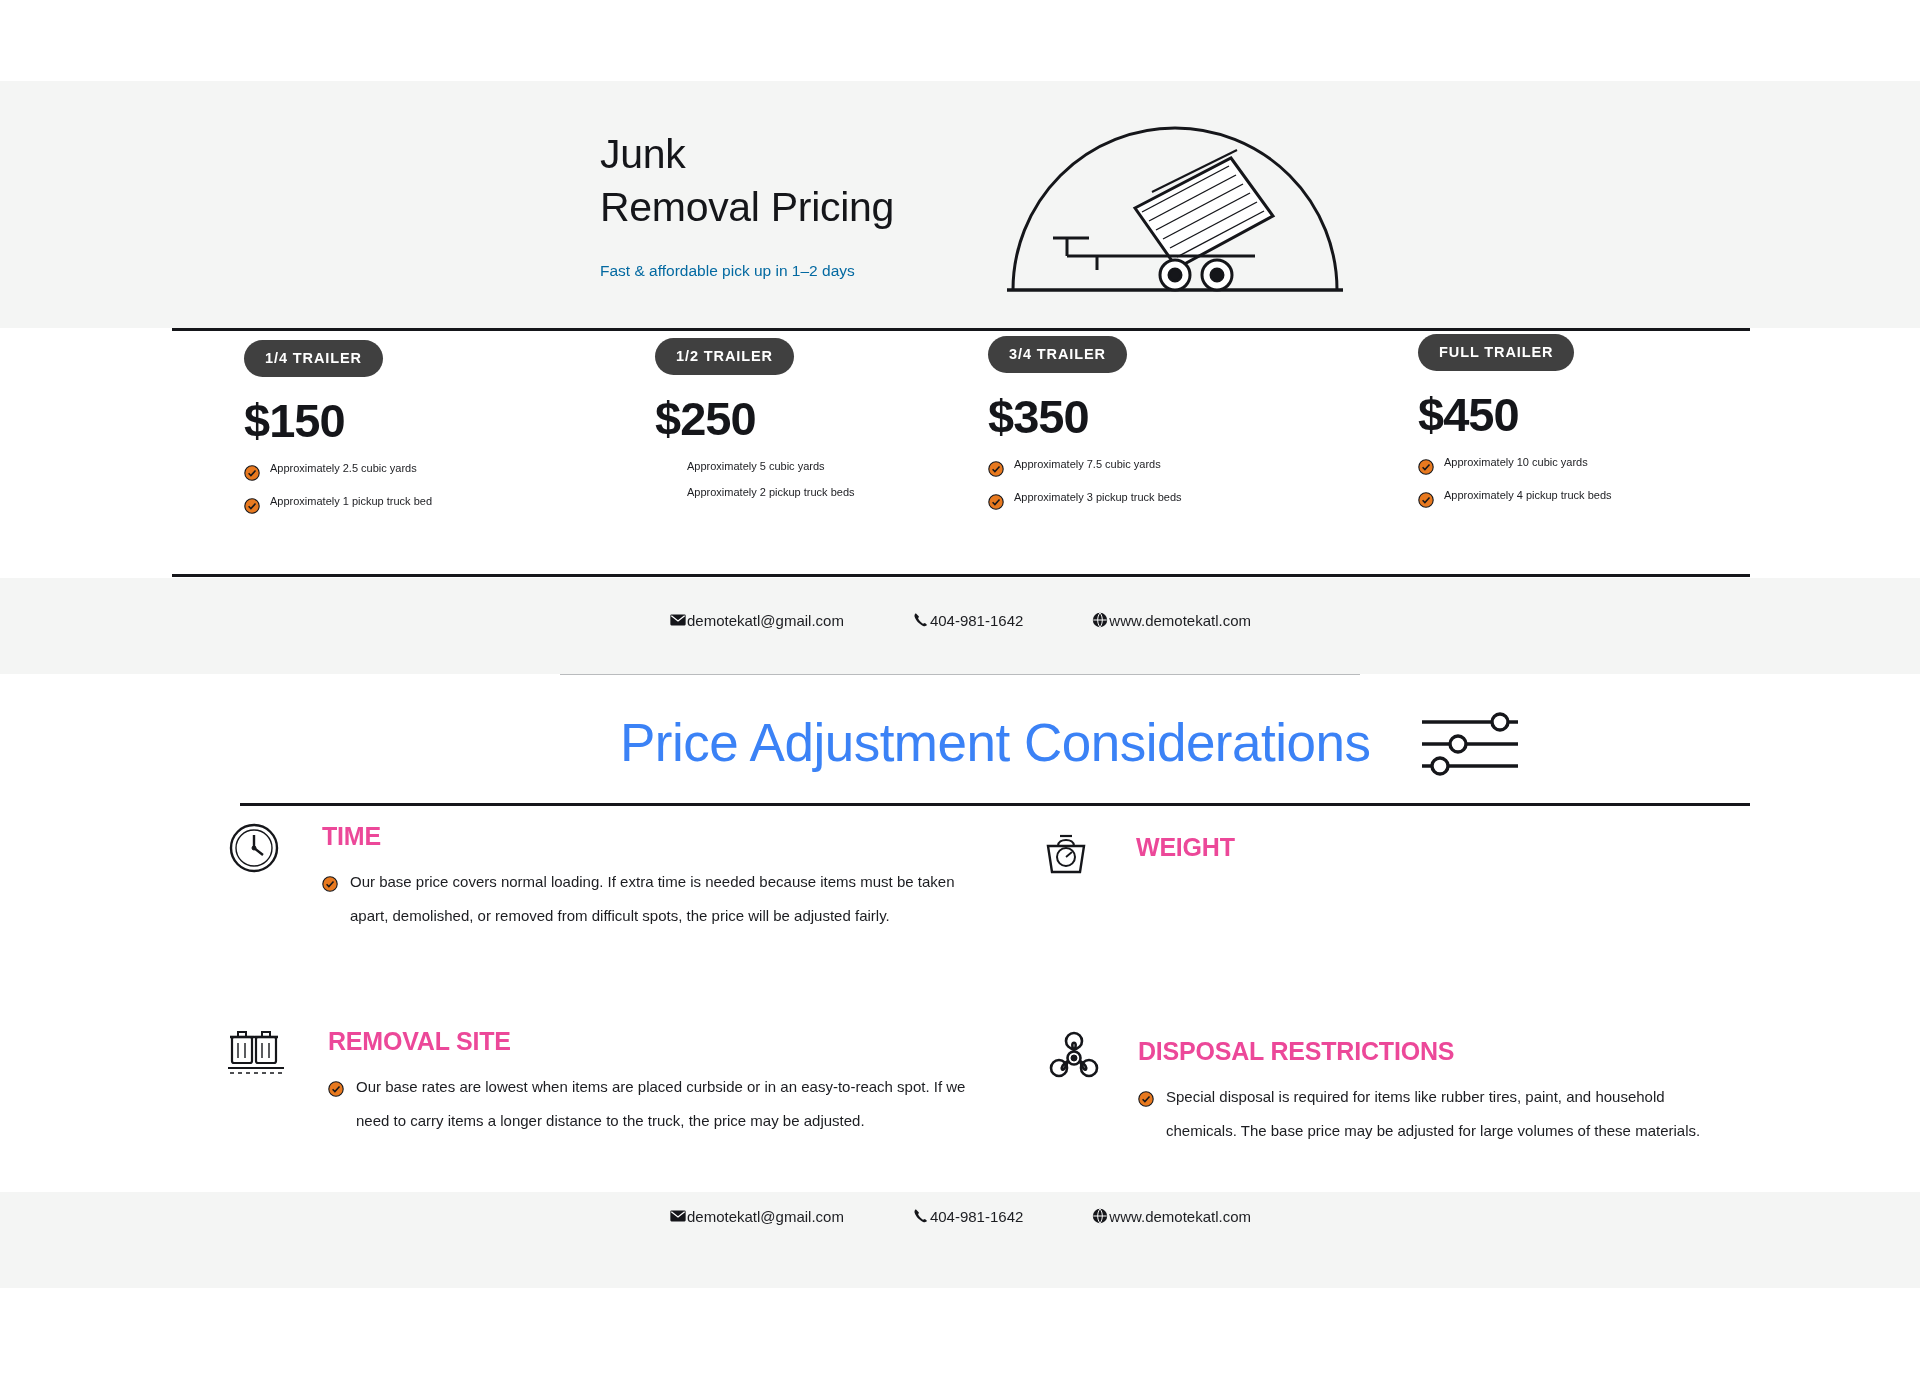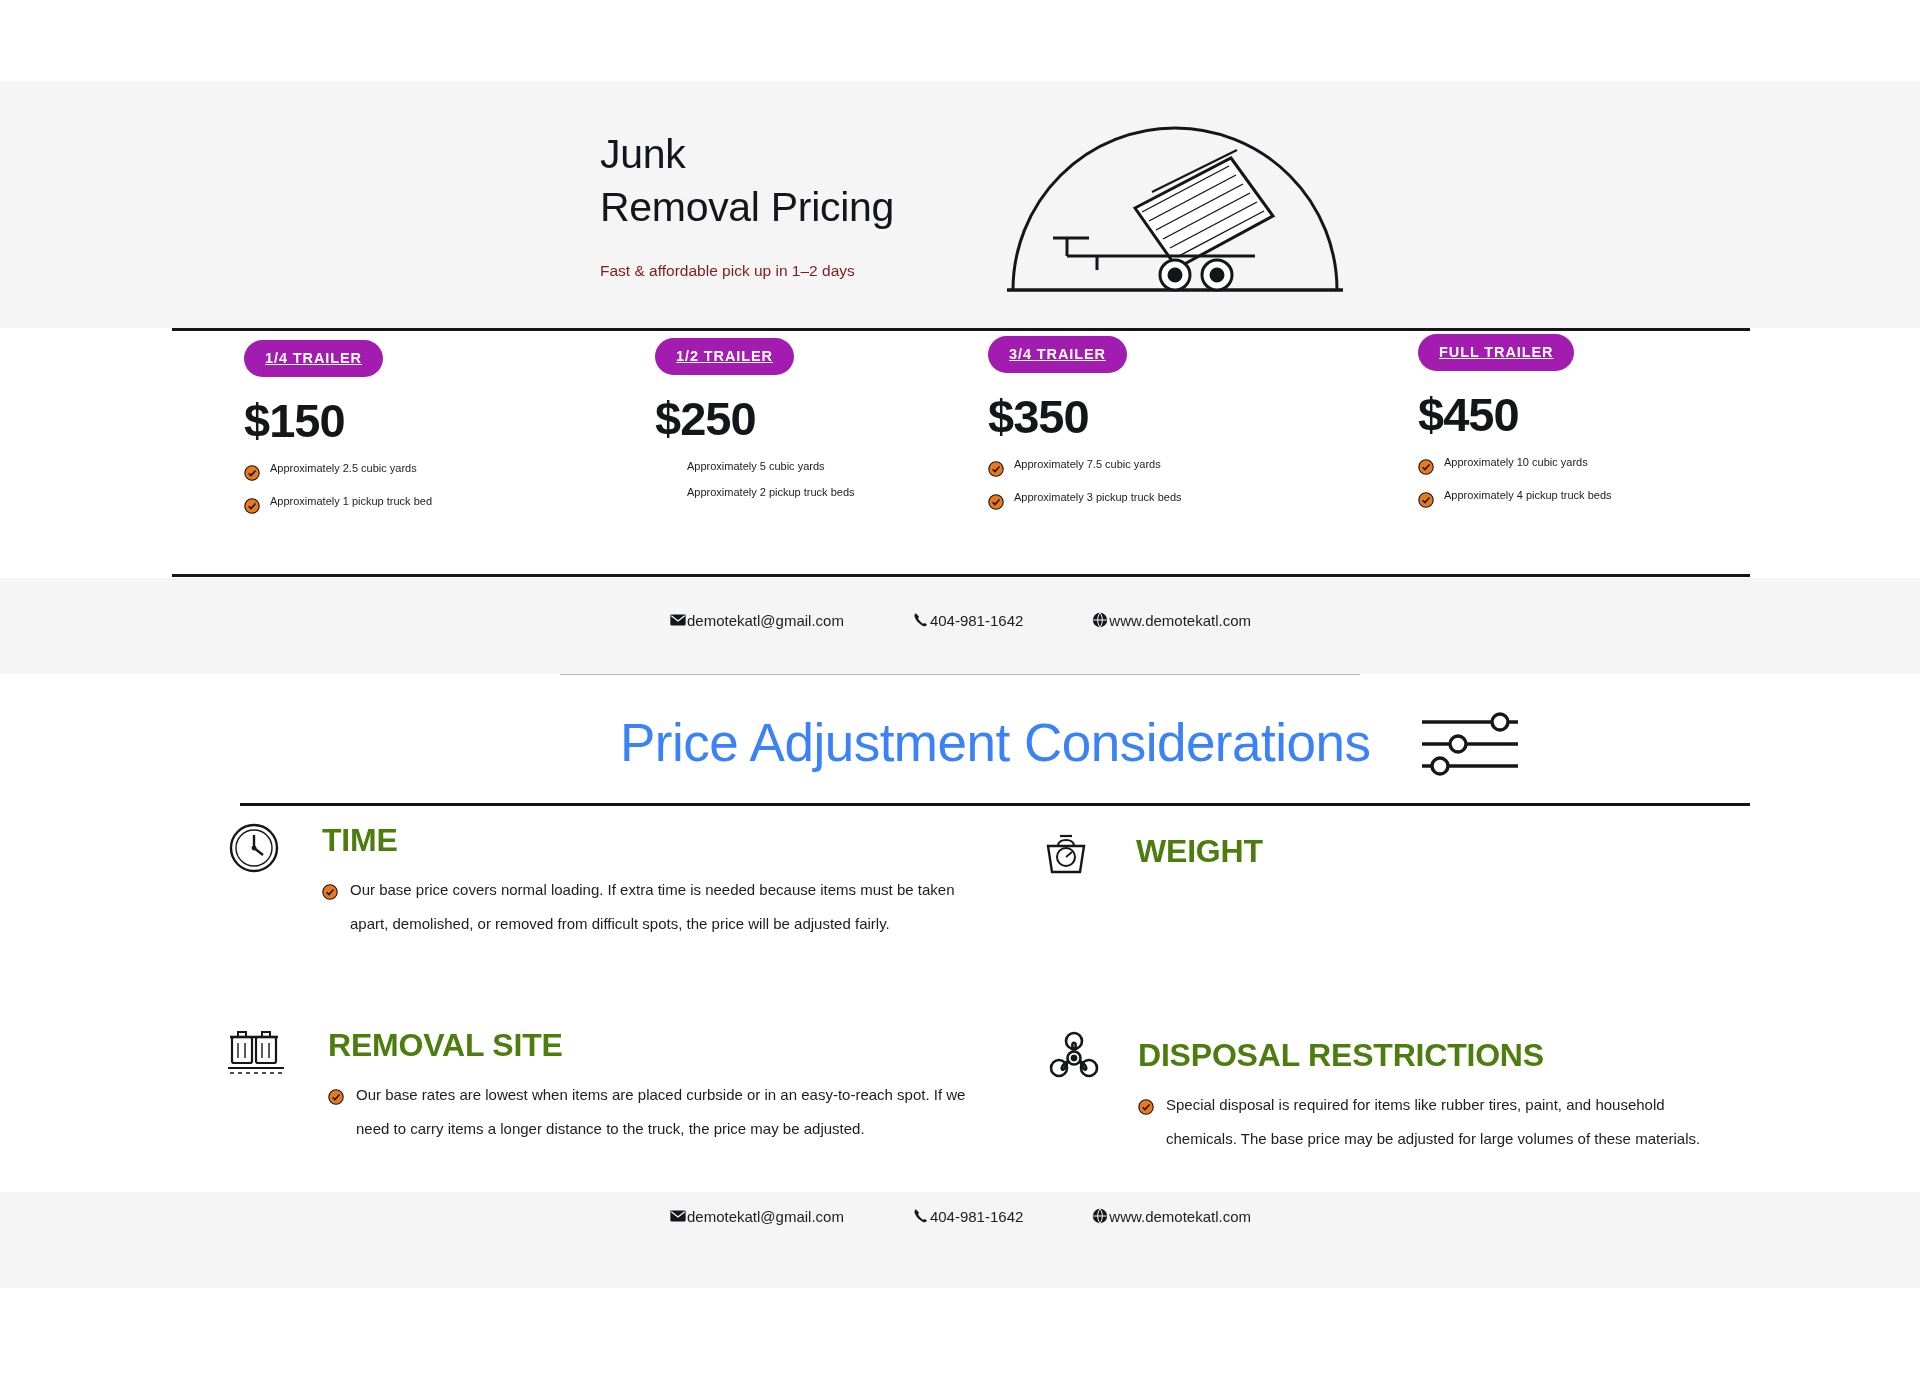--- a/index.html
+++ b/index.html
@@ -47,21 +47,21 @@
   .hero-title {
     font-size: 41px;
     line-height: 53px;
     font-weight: 400;
     letter-spacing: -0.3px;
     color: #15161a;
   }
   .hero-sub {
     margin-top: 28px;
     font-size: 15.5px;
-    color: #7f1d1d;
+    color: #0369a1;
   }
   .hero-art {
     position: absolute;
     left: 1005px; top: 120px;
     width: 340px; height: 185px;
   }
 
   .rule {
     position: absolute;
     background: #15161a;
@@ -85,28 +85,27 @@
     position: absolute;
     top: 0;
   }
   .tier-0 { left: 244px; }
   .tier-1 { left: 607px; top: -2px; margin-left: 48px; }
   .tier-2 { left: 988px; top: -4px; }
   .tier-3 { left: 1418px; top: -6px; }
 
   .pill {
     display: inline-block;
-    background: #a21caf;
+    background: #404040;
     color: #ffffff;
     border-radius: 999px;
     padding: 10px 21px 11px;
     font-size: 14.5px;
     font-weight: 700;
     letter-spacing: 0.9px;
-    text-decoration: underline;
   }
   .price {
     margin-top: 16px;
     font-size: 47px;
     font-weight: 700;
     letter-spacing: -1px;
   }
   .feat {
     display: flex;
     align-items: flex-start;
@@ -161,24 +160,24 @@
     position: absolute;
     left: 1418px; top: 708px;
     width: 104px; height: 72px;
   }
 
   
   .cons {
     position: absolute;
   }
   .cons-title {
-    font-size: 32px;
+    font-size: 25px;
     font-weight: 700;
     letter-spacing: -0.2px;
-    color: #4d7c0f;
+    color: #ec4899;
     white-space: nowrap;
   }
   .cons-body {
     display: flex;
     gap: 12px;
     margin-top: 14px;
     max-width: 640px;
   }
   .cons-body p {
     font-size: 15px;

